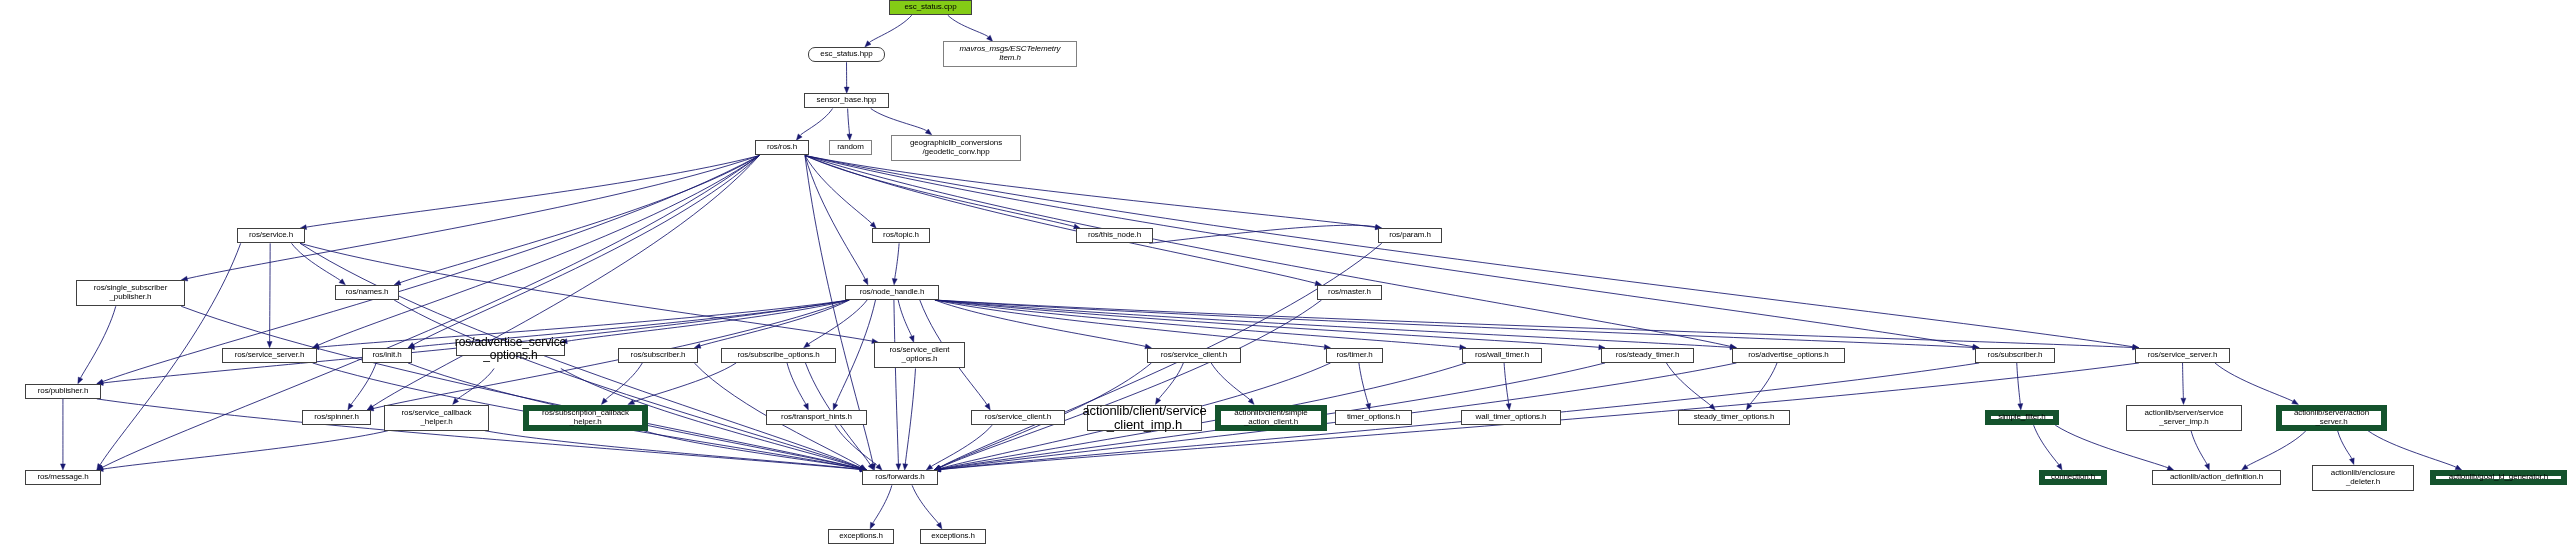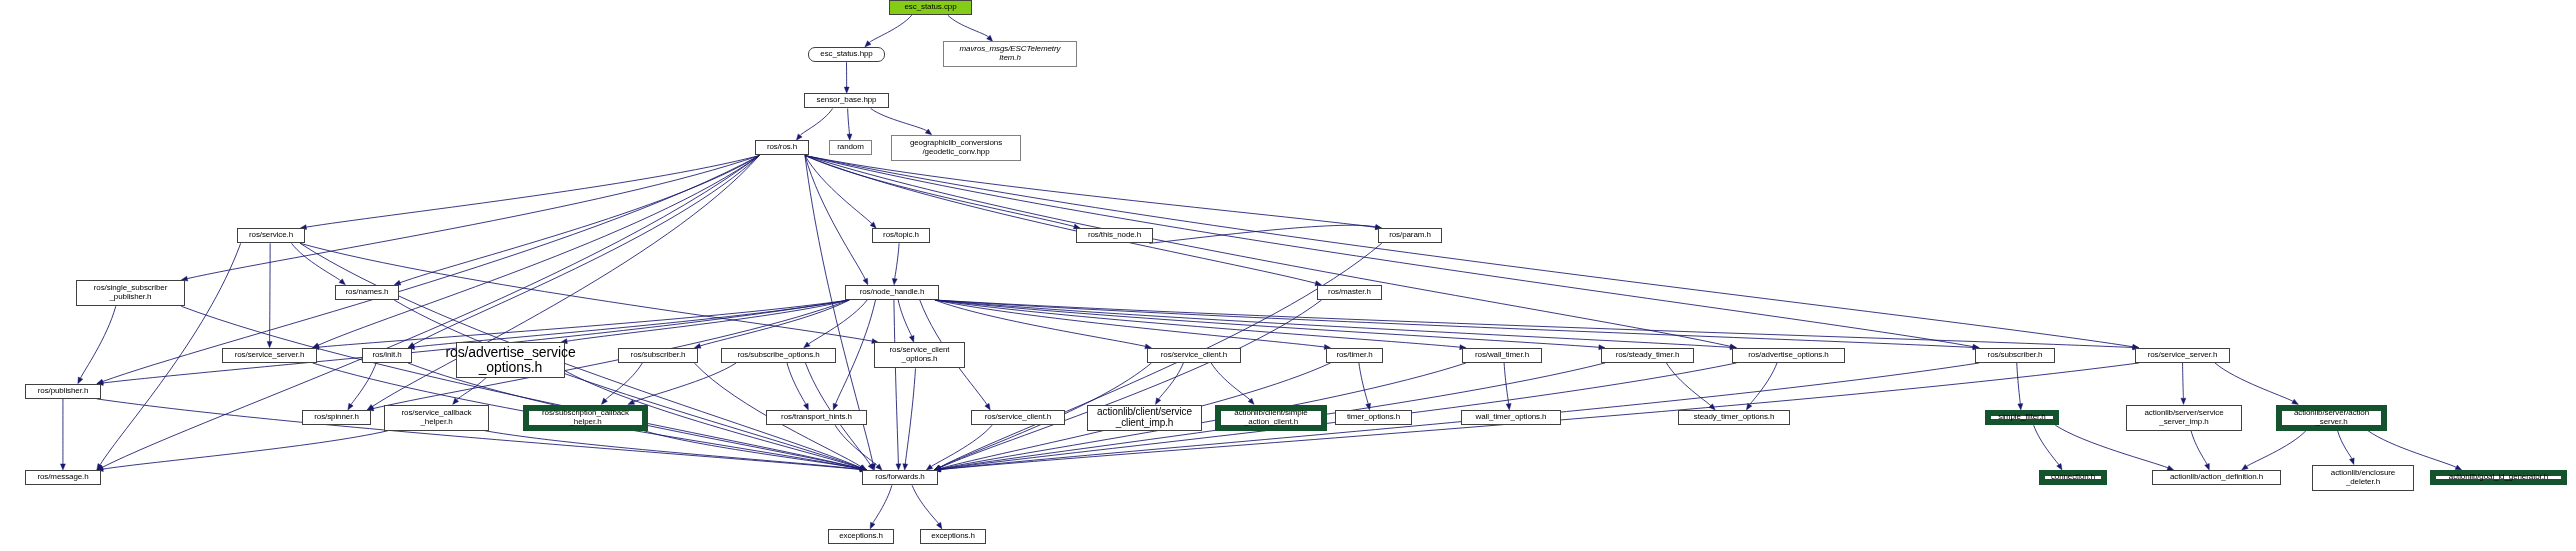--- a/index.html
+++ b/index.html
@@ -275,41 +275,41 @@
       <div class="node solid" style="left: 1076px; top: 228px; width: 77px; height: 15px;">ros/this_node.h</div>
       <div class="node solid" style="left: 1378px; top: 228px; width: 64px; height: 15px;">ros/param.h</div>
       <div class="node solid" style="left: 76px; top: 280px; width: 109px; height: 26px; font-size: 8px;">ros/single_subscriber
 _publisher.h</div>
       <div class="node solid" style="left: 335px; top: 285px; width: 64px; height: 15px;">ros/names.h</div>
       <div class="node solid" style="left: 845px; top: 285px; width: 94px; height: 15px;">ros/node_handle.h</div>
       <div class="node solid" style="left: 1317px; top: 285px; width: 65px; height: 15px;">ros/master.h</div>
       <div class="node solid" style="left: 25px; top: 384px; width: 76px; height: 15px;">ros/publisher.h</div>
       <div class="node solid" style="left: 222px; top: 348px; width: 95px; height: 15px;">ros/service_server.h</div>
       <div class="node solid" style="left: 362px; top: 348px; width: 50px; height: 15px;">ros/init.h</div>
-      <div class="node solid" style="left: 456px; top: 342px; width: 109px; height: 36px; font-size: 14px;">ros/advertise_service
+      <div class="node solid" style="left: 456px; top: 342px; width: 109px; height: 14px; font-size: 12px;">ros/advertise_service
 _options.h</div>
       <div class="node solid" style="left: 618px; top: 348px; width: 80px; height: 15px;">ros/subscriber.h</div>
       <div class="node solid" style="left: 721px; top: 348px; width: 115px; height: 15px;">ros/subscribe_options.h</div>
       <div class="node solid" style="left: 874px; top: 342px; width: 91px; height: 26px; font-size: 8px;">ros/service_client
 _options.h</div>
       <div class="node solid" style="left: 1147px; top: 348px; width: 94px; height: 15px;">ros/service_client.h</div>
       <div class="node solid" style="left: 1326px; top: 348px; width: 57px; height: 15px;">ros/timer.h</div>
       <div class="node solid" style="left: 1462px; top: 348px; width: 80px; height: 15px;">ros/wall_timer.h</div>
       <div class="node solid" style="left: 1601px; top: 348px; width: 93px; height: 15px;">ros/steady_timer.h</div>
       <div class="node solid" style="left: 1732px; top: 348px; width: 113px; height: 15px;">ros/advertise_options.h</div>
       <div class="node solid" style="left: 1975px; top: 348px; width: 80px; height: 15px;">ros/subscriber.h</div>
       <div class="node solid" style="left: 2135px; top: 348px; width: 95px; height: 15px;">ros/service_server.h</div>
       <div class="node solid" style="left: 302px; top: 410px; width: 69px; height: 15px;">ros/spinner.h</div>
       <div class="node solid" style="left: 384px; top: 405px; width: 105px; height: 26px; font-size: 8px;">ros/service_callback
 _helper.h</div>
       <div class="node red" style="left: 523px; top: 405px; width: 125px; height: 26px; font-size: 8px;">ros/subscription_callback
 _helper.h</div>
       <div class="node solid" style="left: 766px; top: 410px; width: 101px; height: 15px;">ros/transport_hints.h</div>
       <div class="node solid" style="left: 971px; top: 410px; width: 94px; height: 15px;">ros/service_client.h</div>
-      <div class="node solid" style="left: 1087px; top: 405px; width: 115px; height: 26px; font-size: 10px;">actionlib/client/service
+      <div class="node solid" style="left: 1087px; top: 405px; width: 115px; height: 26px; font-size: 13px;">actionlib/client/service
 _client_imp.h</div>
       <div class="node red" style="left: 1215px; top: 405px; width: 112px; height: 26px; font-size: 8px;">actionlib/client/simple
 _action_client.h</div>
       <div class="node solid" style="left: 1335px; top: 410px; width: 77px; height: 15px;">timer_options.h</div>
       <div class="node solid" style="left: 1461px; top: 410px; width: 100px; height: 15px;">wall_timer_options.h</div>
       <div class="node solid" style="left: 1678px; top: 410px; width: 112px; height: 15px;">steady_timer_options.h</div>
       <div class="node red" style="left: 1985px; top: 410px; width: 74px; height: 15px;">simple_filter.h</div>
       <div class="node solid" style="left: 2126px; top: 405px; width: 116px; height: 26px; font-size: 8px;">actionlib/server/service
 _server_imp.h</div>
       <div class="node red" style="left: 2276px; top: 405px; width: 111px; height: 26px; font-size: 8px;">actionlib/server/action

